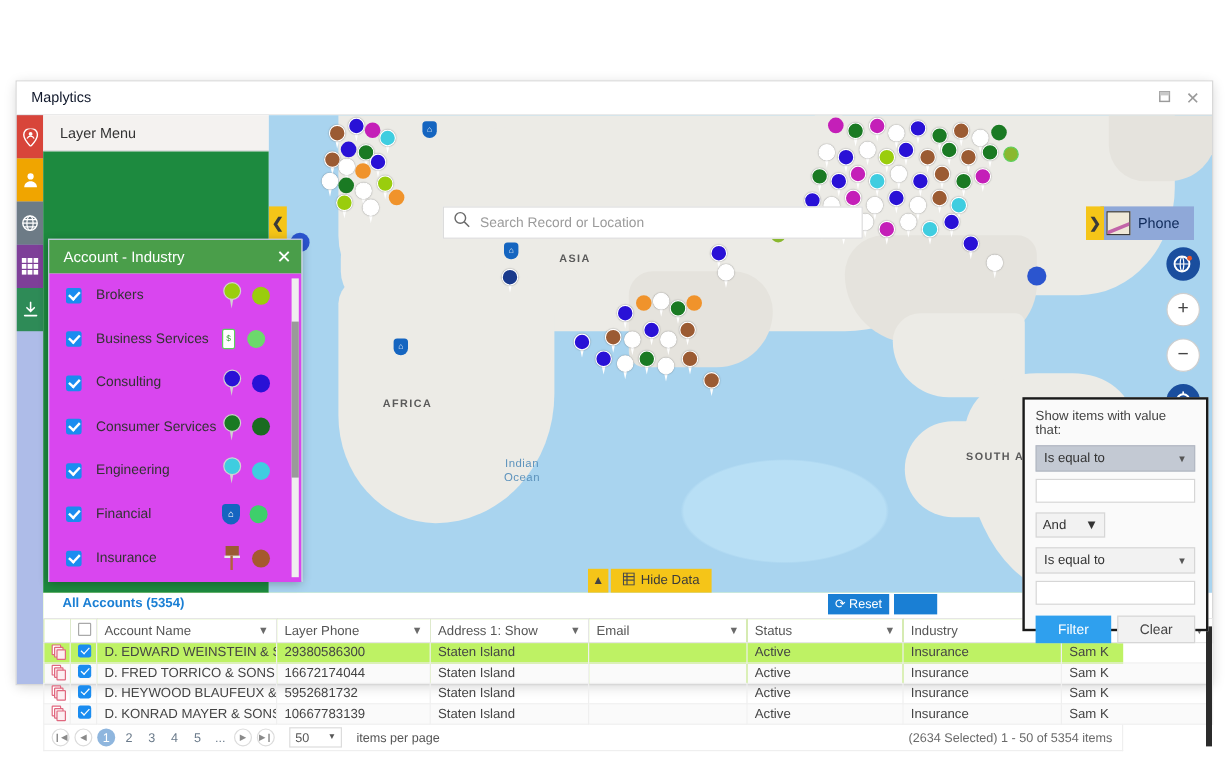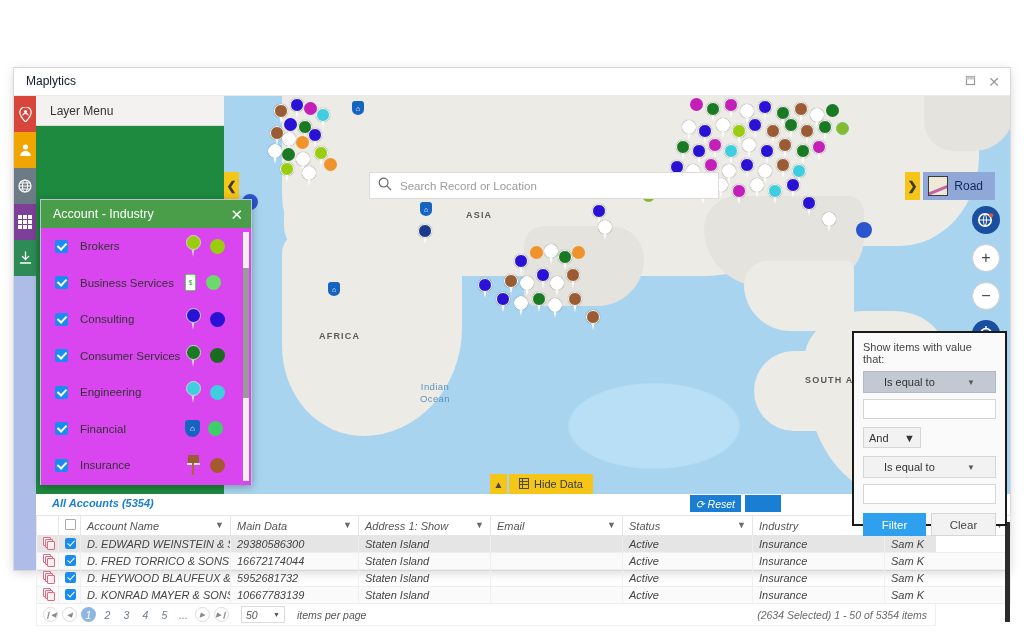--- a/index.html
+++ b/index.html
@@ -240,21 +240,21 @@
   
   .filter-pop {
     position: absolute; left: 838px; top: 263px; width: 155px; height: 195px;
     background: #fafafa; border: 2px solid #1a1a1a; z-index: 70;
     padding: 8px 9px;
   }
   .fp-label { font-size: 11px; color: #444; margin-bottom: 6px; }
   .fp-select {
     height: 22px; background: #c3c9d3; border: 1px solid #b3b9c4;
     display: flex; align-items: center; justify-content: space-between;
-    padding: 0 20px; font-size: 11px; color: #333; cursor: pointer;
+    padding: 0 6px; font-size: 11px; color: #333; cursor: pointer;
   }
   .fp-select.light { background: #f2f2f2; border: 1px solid #d6d6d6; }
   .fp-select .car { font-size: 8px; color: #555; }
   .fp-input {
     height: 20px; background: #fff; border: 1px solid #d6d6d6; margin-top: 6px;
     width: 100%;
   }
   .fp-and {
     width: 58px; height: 21px; background: #f2f2f2; border: 1px solid #d6d6d6;
     display: flex; align-items: center; justify-content: space-between;
@@ -267,22 +267,21 @@
   }
   .fp-clear {
     flex: 1; height: 23px; background: #f2f2f2; border: 1px solid #d6d6d6;
     color: #444; font-size: 11.5px;
     display: flex; align-items: center; justify-content: center; cursor: pointer;
   }
 
   
   .grid-area {
     position: absolute; left: 22px; top: 426px; width: 900px; height: 76px;
-    background: #e5e5e5;
-    font-style: italic;
+    background: #bef264;
   }
   .grid-topbar { position: relative; height: 21px; background: #fff; }
   .grid-view {
     position: absolute; left: 16px; top: 3px;
     font-size: 11px; font-weight: bold; color: #1a7fd4; cursor: pointer;
   }
   .btn-blue {
     position: absolute; top: 1px; height: 17px; background: #1a7fd4; color: #fff;
     font-size: 10.5px; display: flex; align-items: center; gap: 3px;
     padding: 0 6px; cursor: pointer;
@@ -768,21 +767,21 @@
           <svg width="14" height="14" viewBox="0 0 14 14">
               <circle cx="5.6" cy="5.6" r="4.4" fill="none" stroke="#6a6a6a" stroke-width="1.2"></circle>
               <line x1="8.9" y1="8.9" x2="13" y2="13" stroke="#6a6a6a" stroke-width="1.2"></line>
             </svg>
         </span>
         <input placeholder="Search Record or Location" style="">
       </div>
 
       <div class="road-btn">
         <span class="road-thumb"></span>
-        <span>Road</span>
+        <span>Phone</span>
       </div>
 
       <div class="map-ctrls">
         <div class="ctrl-circle ctrl-blue">
           <svg width="18" height="18" viewBox="0 0 18 18">
               <circle cx="8" cy="9" r="6.2" fill="none" stroke="#fff" stroke-width="1.6"></circle>
               <path d="M1.8 9h12.4M8 2.8c2 2 2 10.4 0 12.4M8 2.8c-2 2-2 10.4 0 12.4" fill="none" stroke="#fff" stroke-width="1"></path>
               <circle cx="14.3" cy="4.2" r="2" fill="#e8572b"></circle>
             </svg>
         </div>
@@ -841,21 +840,21 @@
           <tr>
             <th></th>
             <th>
               <span class="cb-empty"></span>
             </th>
             <th>
               <span>Account Name</span>
               <span class="fil">▼</span>
             </th>
             <th>
-              <span>Main Data</span>
+              <span>Layer Phone</span>
               <span class="fil">▼</span>
             </th>
             <th>
               <span>Address 1: Show</span>
               <span class="fil">▼</span>
             </th>
             <th>
               <span>Email</span>
               <span class="fil">▼</span>
             </th>

